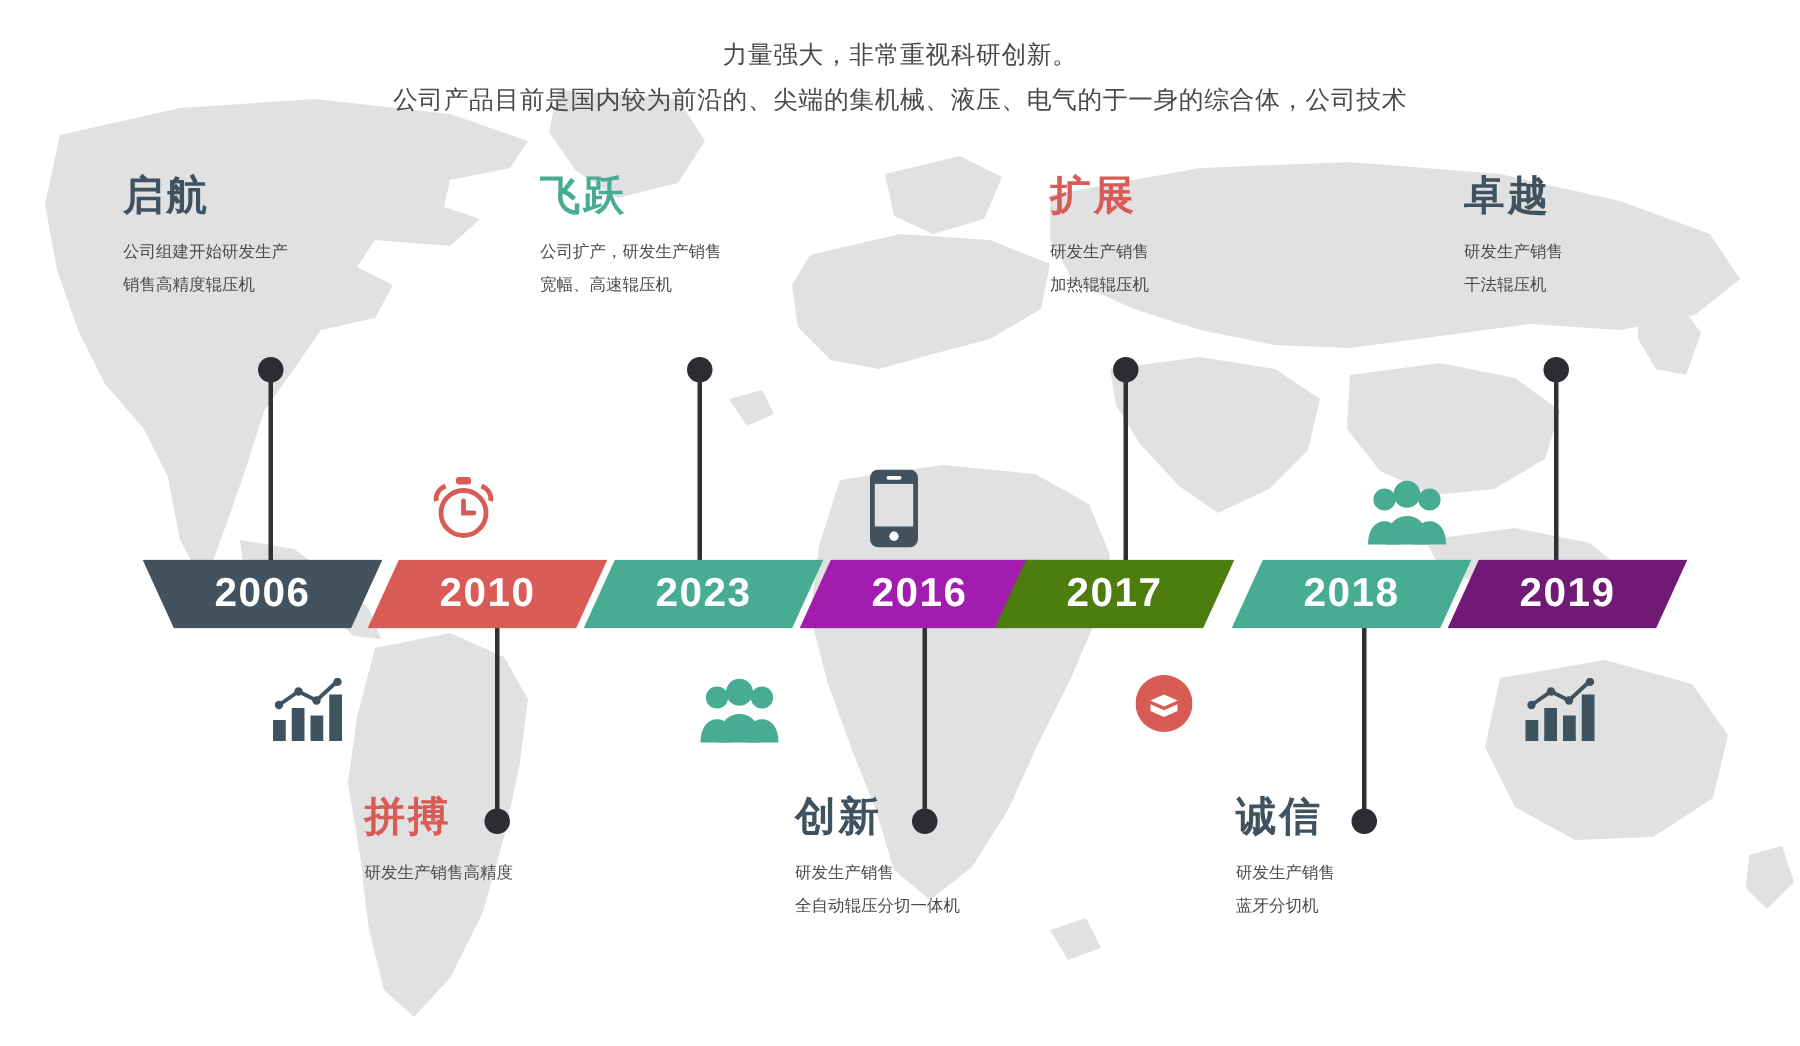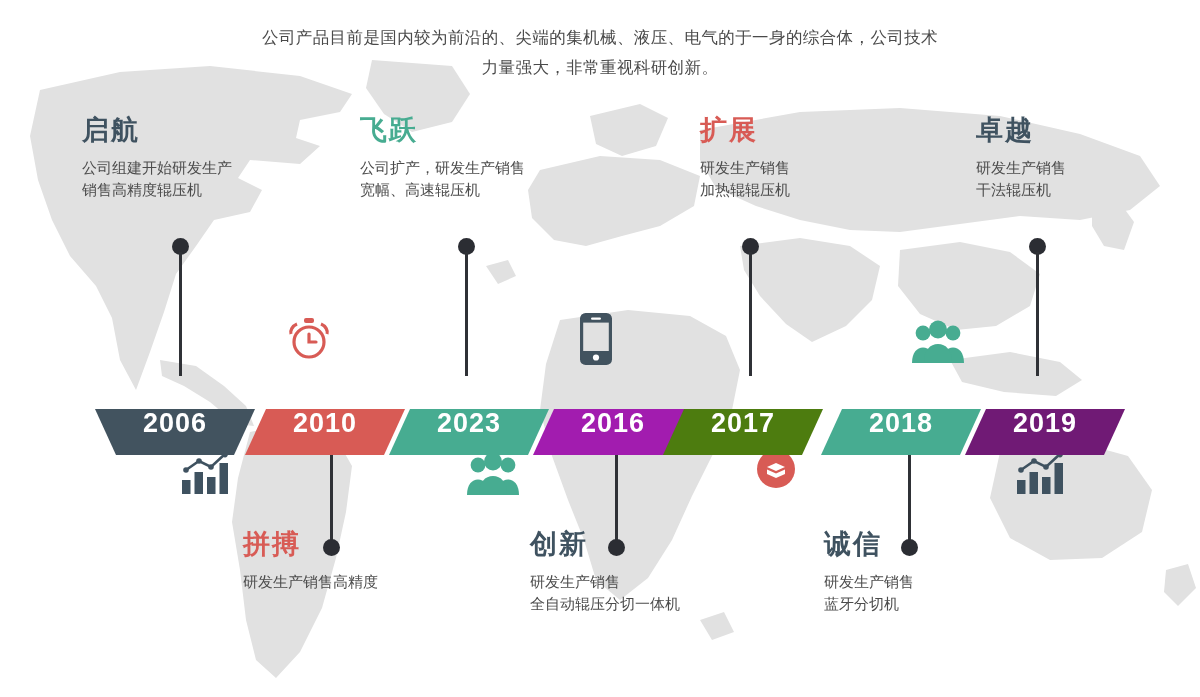--- a/index.html
+++ b/index.html
@@ -21,39 +21,38 @@
     position:absolute;left:0;top:22px;width:1200px;
     text-align:center;color:#4a4a4a;
     font-size:16.5px;line-height:30px;letter-spacing:.4px;
   }
   .intro span{display:block;}
 
   
   #ribbon{position:absolute;left:95px;top:373px;width:1015px;height:46px;}
   .seg{
     position:absolute;top:0;height:46px;
-    display:flex;justify-content:center;
+    display:flex;align-items:center;justify-content:center;
     color:#ffffff;font-size:27px;font-weight:bold;letter-spacing:1px;
     box-sizing:border-box;
-    margin-top:36px;
   }
   .seg span{position:relative;top:-1px;}
 
   
   .stem{position:absolute;width:2.5px;background:#2f3136;}
   .dot{position:absolute;width:17px;height:17px;border-radius:50%;background:#2b2d33;}
 
   
   .label{position:absolute;}
   .label .ttl{
     font-size:27px;font-weight:bold;line-height:30px;letter-spacing:2px;
     margin:0 0 12px 0;white-space:nowrap;
   }
   .label .desc{
-    font-size:15px;line-height:22px;color:#4c4c4c;white-space:nowrap;
+    font-size:11px;line-height:22px;color:#4c4c4c;white-space:nowrap;
   }
   .label .desc span{display:block;}
   .c-dark{color:#3f5260;}
   .c-red{color:#d85b55;}
   .c-green{color:#47ac91;}
 
   
   .label.inline-ttl .ttl{display:inline-block;vertical-align:middle;}
 
   
@@ -103,22 +102,22 @@
 
         <path d="M1166 510 L1188 504 L1196 528 L1178 546 L1164 532 Z"></path>
 
         <path d="M486 206 L508 200 L516 216 L498 224 Z"></path>
         <path d="M700 560 L724 552 L734 572 L712 580 Z"></path>
       </g>
     </svg>
   </div>
 
   <div class="intro">
+    <span>力量强大，非常重视科研创新。</span>
     <span>公司产品目前是国内较为前沿的、尖端的集机械、液压、电气的于一身的综合体，公司技术</span>
-    <span>力量强大，非常重视科研创新。</span>
   </div>
 
   <div class="dot" style="left:172px;top:238px;"></div>
   <div class="stem" style="left:179px;top:252px;height:124px;"></div>
 
   <div class="dot" style="left:458px;top:238px;"></div>
   <div class="stem" style="left:465px;top:252px;height:124px;"></div>
 
   <div class="dot" style="left:742px;top:238px;"></div>
   <div class="stem" style="left:749px;top:252px;height:124px;"></div>

